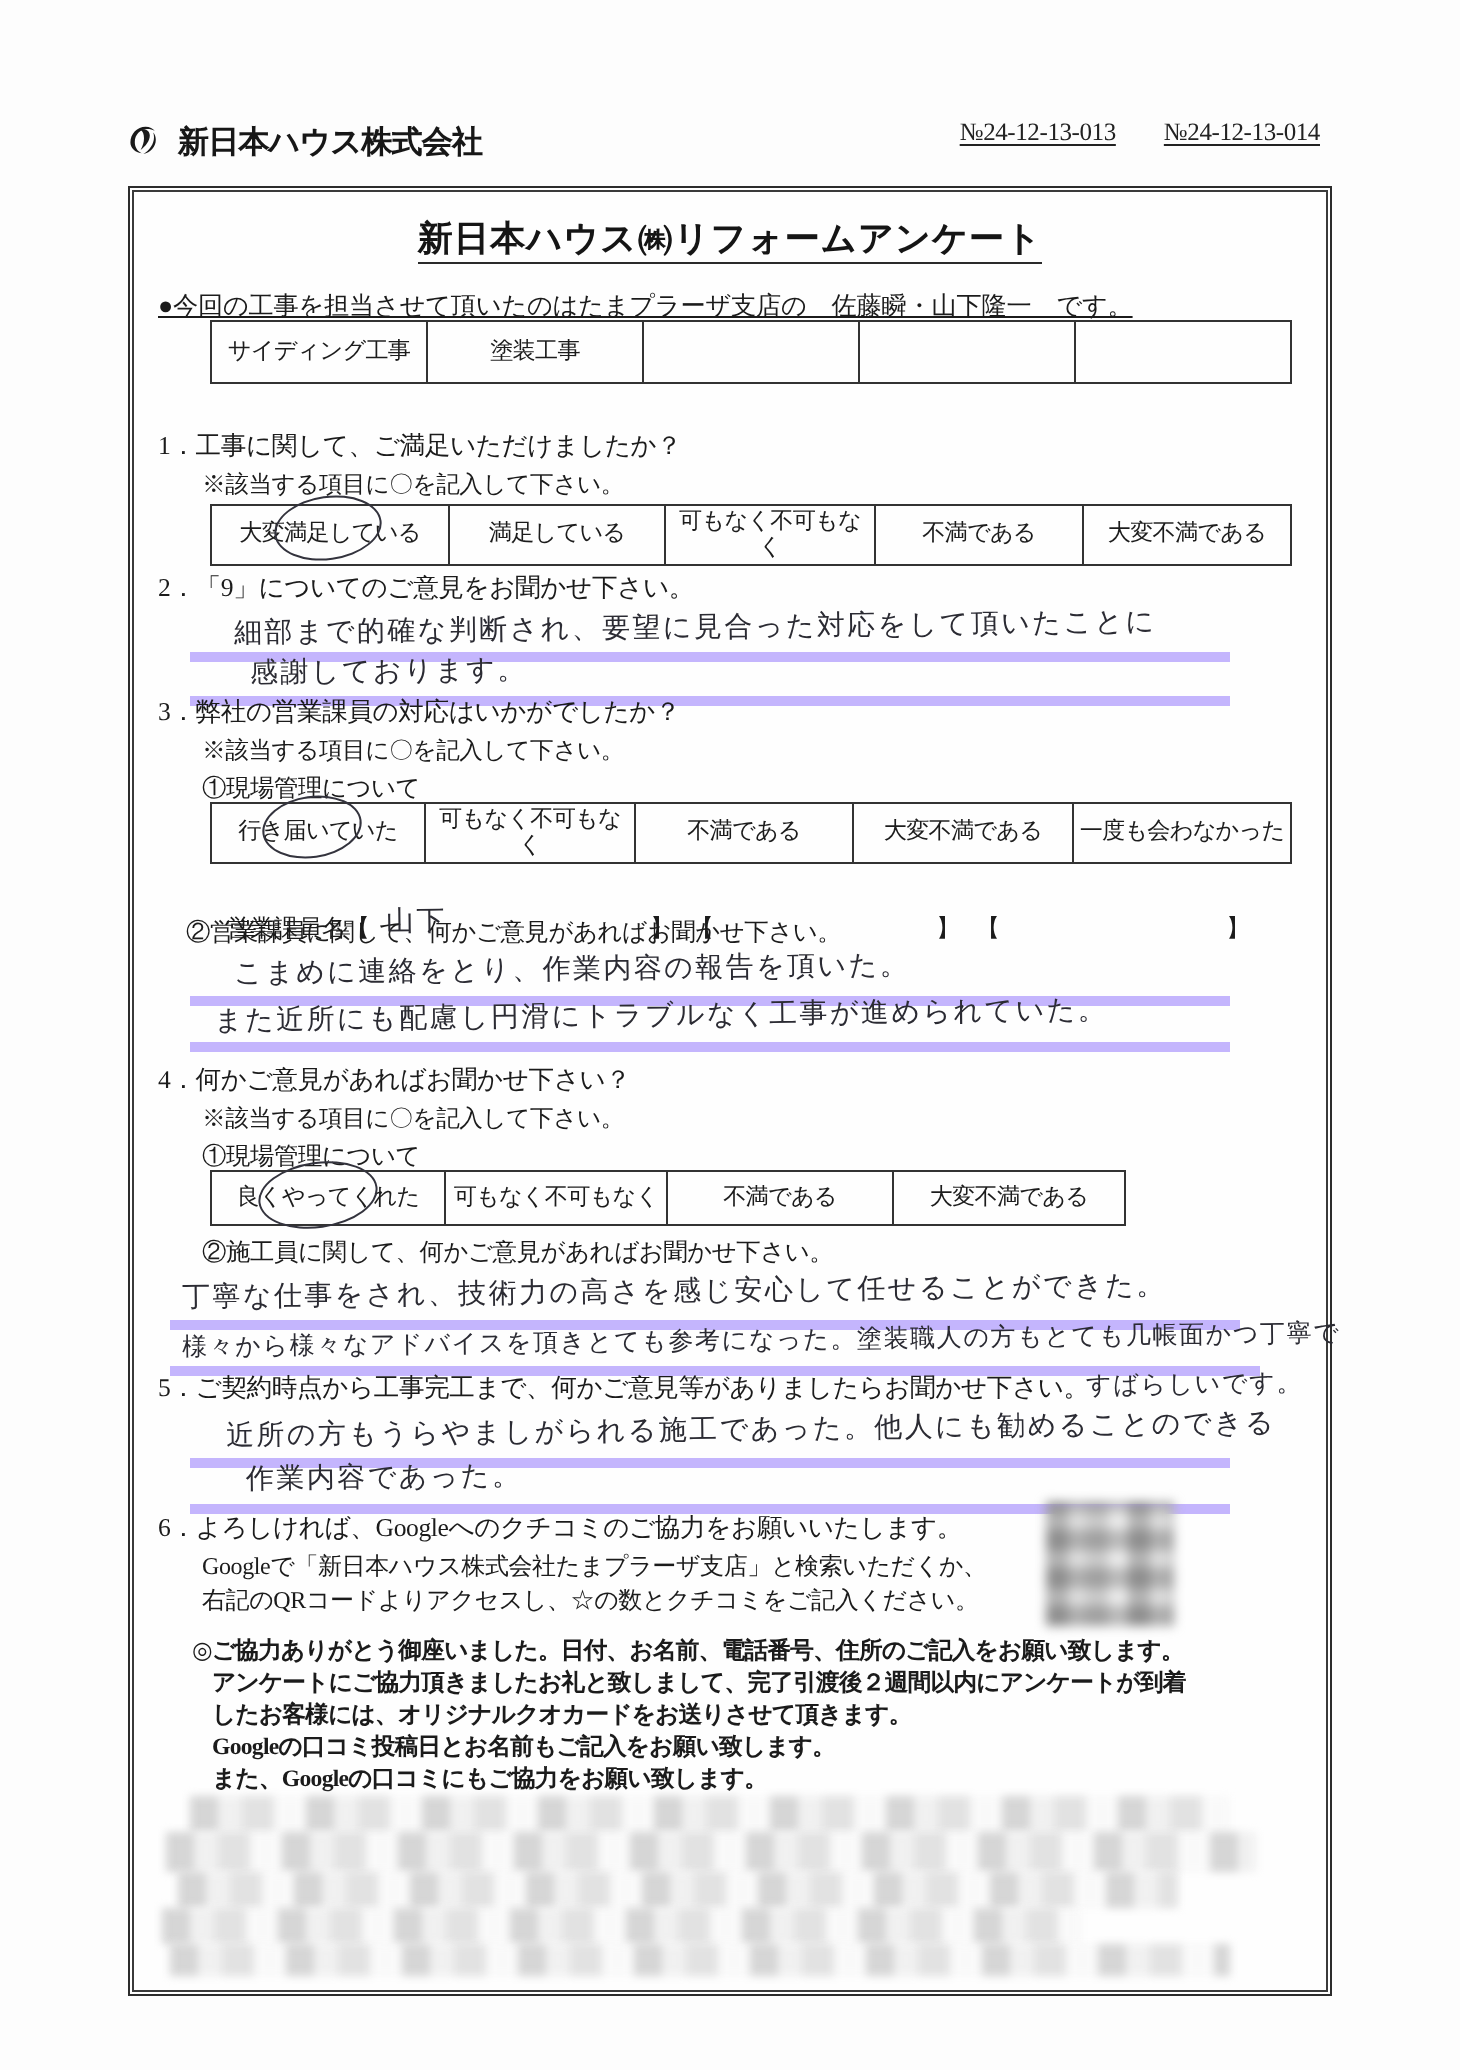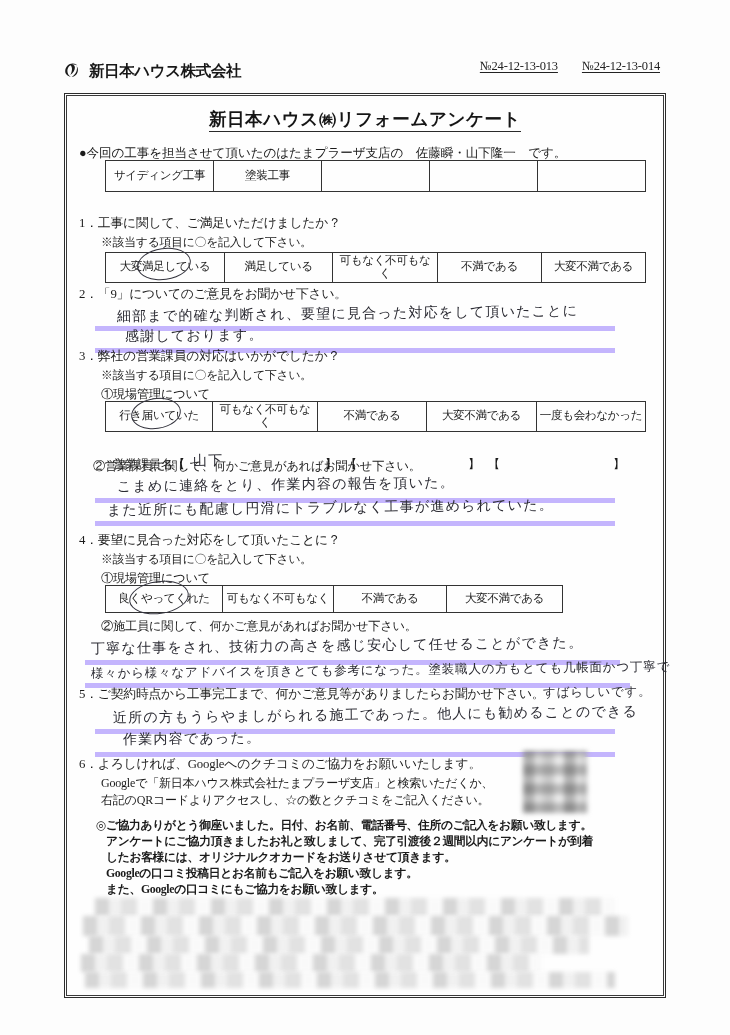--- a/index.html
+++ b/index.html
@@ -98,20 +98,21 @@
   .title span {
     border-bottom: 1.6px solid #2a2a2a;
     padding-bottom: 2px;
   }
   .intro {
     font-size: 12.6px;
     margin-top: 14px;
     margin-left: 8px;
     letter-spacing: -0.1px;
     white-space: nowrap;
+    text-decoration: underline;
   }
   .q {
     font-size: 12.8px;
     letter-spacing: -0.2px;
     white-space: nowrap;
   }
   .note {
     font-size: 11.8px;
     margin-left: 22px;
     letter-spacing: -0.2px;
@@ -288,21 +289,21 @@
     </div>
 
     <div class="abs rule" style="left:24px; top:377px; width:520px; height:23px;">
       <span class="pen abs" style="left:22px; top:1px;">こまめに連絡をとり、作業内容の報告を頂いた。</span>
     </div>
     <div class="abs rule" style="left:24px; top:400px; width:520px; height:23px;">
       <span class="pen abs" style="left:12px; top:1px;">また近所にも配慮し円滑にトラブルなく工事が進められていた。</span>
     </div>
 
     <div class="q abs" style="left:8px; top:434px;">
-      <span>4．</span><span>要望に見合った対応をして頂いたことに？</span>
+      <span>4．</span><span>何かご意見があればお聞かせ下さい？</span>
     </div>
     <div class="note abs" style="left:8px; top:454px;">※該当する項目に〇を記入して下さい。</div>
     <div class="sub abs" style="left:8px; top:472px;">①現場管理について</div>
 
     <table class="opt abs" style="left:34px; top:487px; width:445px; height:28px;">
       <tbody>
             <tr>
         <td style="width:114px">良くやってくれた</td>
         <td style="width:108px">可もなく不可もなく</td>
         <td style="width:110px">不満である</td>

